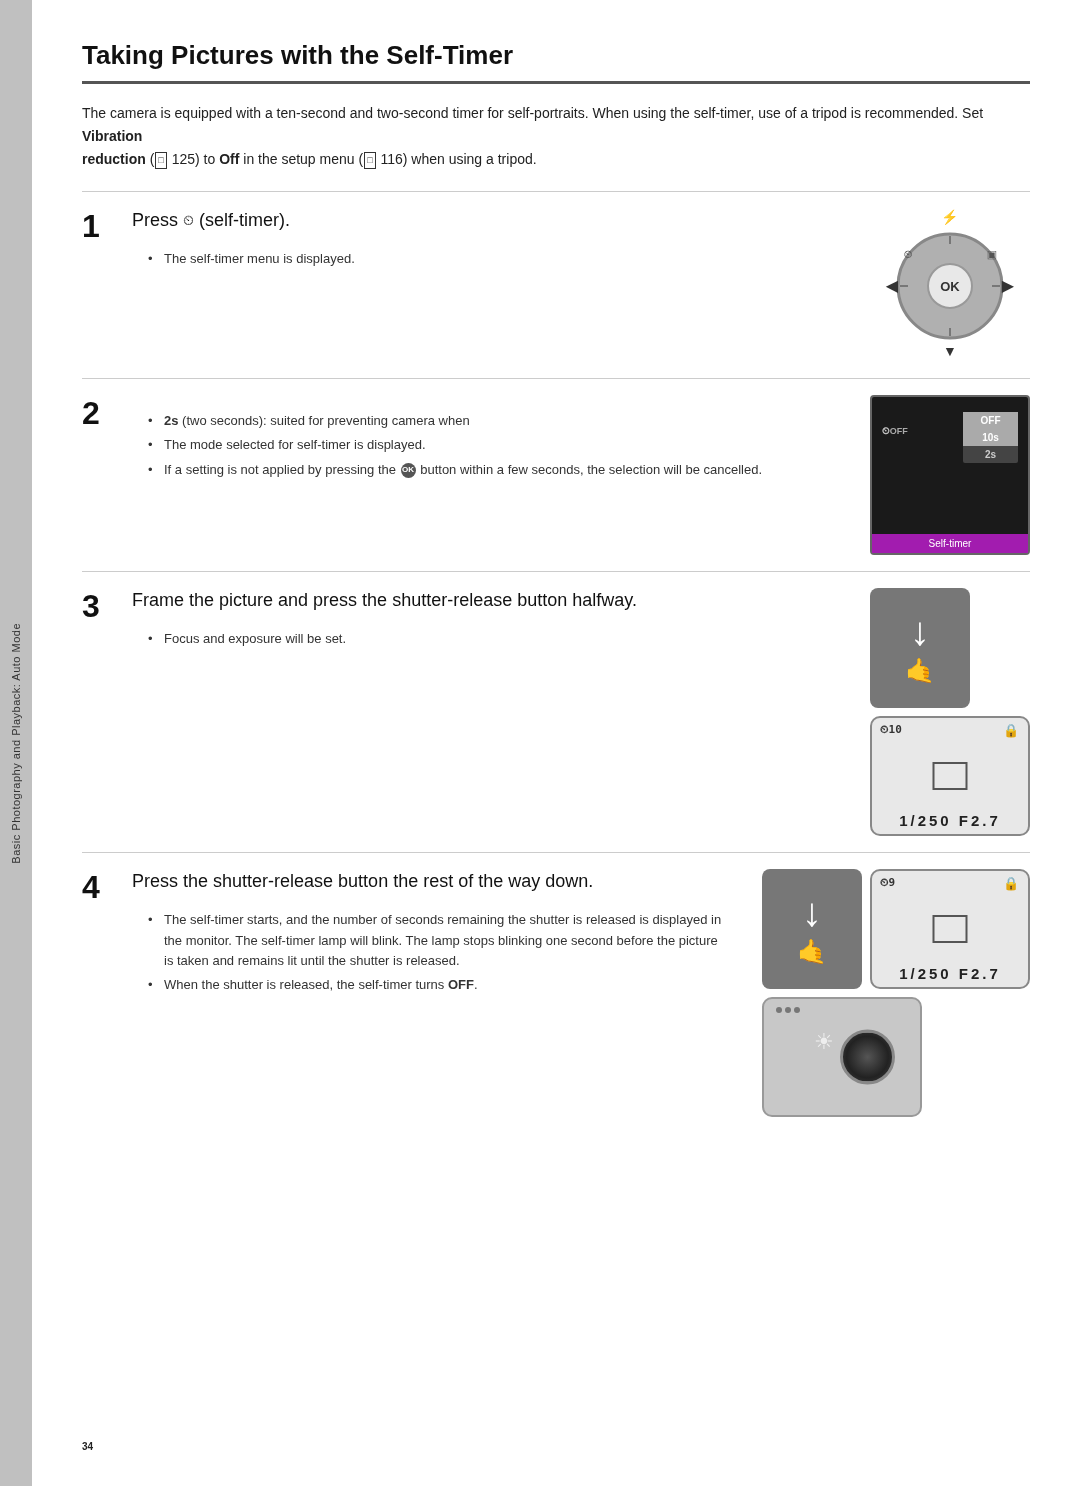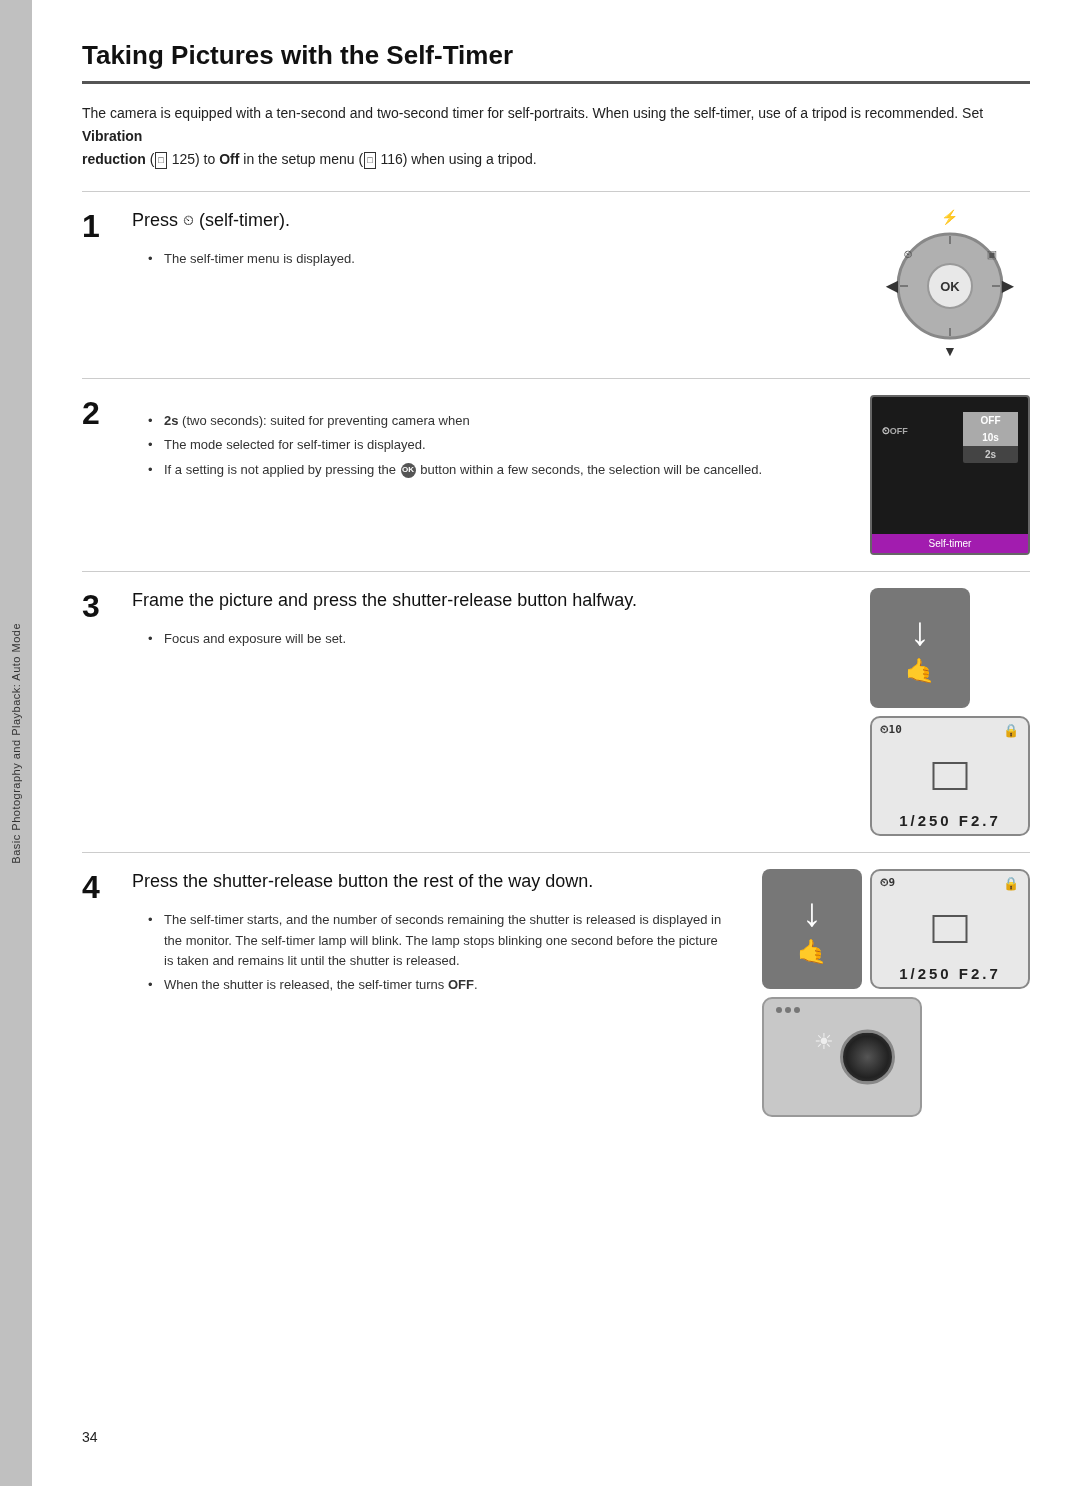--- a/index.html
+++ b/index.html
@@ -48,25 +48,25 @@
 
     .intro-text {
       font-size: 14px;
       color: #222;
       line-height: 1.65;
       margin-bottom: 20px;
     }
 
     .page-number {
       position: absolute;
-      bottom: 41px;
+      bottom: 34px;
       left: 50px;
-      font-size: 14px;
+      font-size: 10px;
       color: #222;
-      font-weight: normal;
+      font-weight: bold;
     }
 
     
     .step {
       display: flex;
       align-items: flex-start;
       margin-bottom: 0;
       border-top: 1px solid #ccc;
       padding-top: 16px;
       padding-bottom: 16px;

